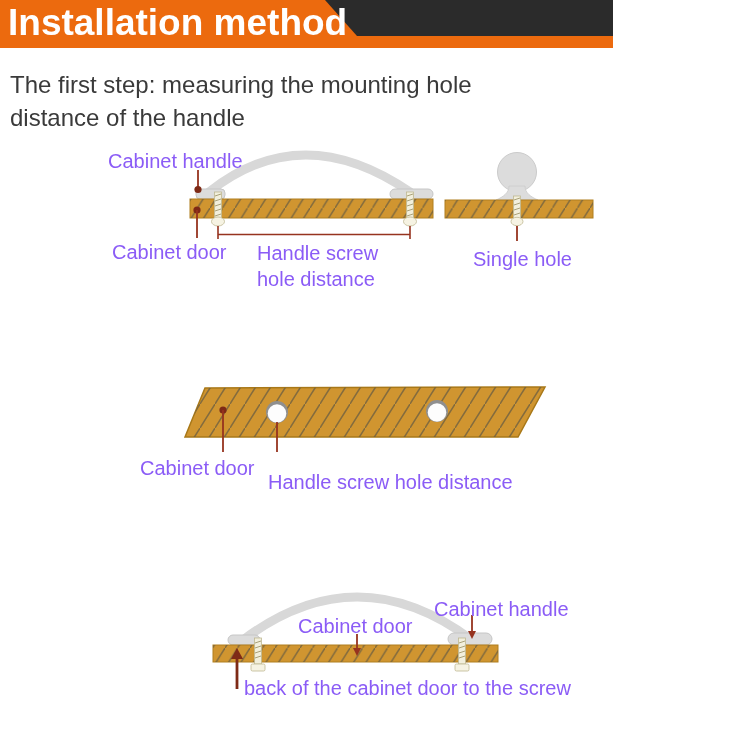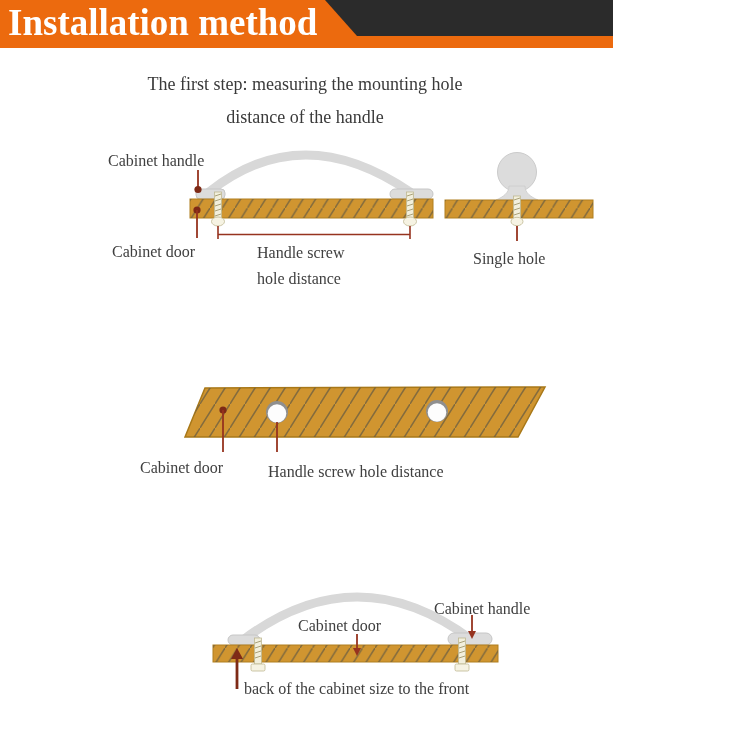--- a/index.html
+++ b/index.html
@@ -1,25 +1,25 @@
 <!DOCTYPE html>
 <html><head>
 <meta charset="utf-8">
 <style>
   html,body{margin:0;padding:0;background:#ffffff;}
   #page{position:relative;width:613px;height:750px;background:#ffffff;overflow:hidden;
-        font-family:Liberation Serif, serif;}
+        font-family:Liberation Sans, sans-serif;}
   #header{position:absolute;left:0;top:0;width:750px;height:48px;}
   #header-title{position:absolute;left:8px;top:1px;width:420px;height:44px;line-height:44px;
         font-size:37px;font-weight:bold;color:#ffffff;letter-spacing:0px;}
-  .step-heading{position:absolute;text-align:center;color:#3a3a3a;font-size:18px;line-height:33px;}
+  .step-heading{position:absolute;text-align:left;color:#3a3a3a;font-size:24px;line-height:33px;}
   #h1{left:10px;top:68px;width:590px;}
   #h2{left:10px;top:311px;width:580px;line-height:32px;}
   #h3{left:25px;top:517px;width:640px;line-height:31px;}
-  .lbl{position:absolute;color:#404040;font-size:16px;line-height:24px;white-space:nowrap;}
+  .lbl{position:absolute;color:#8b5cf6;font-size:20px;line-height:24px;white-space:nowrap;}
   .lbl2{line-height:26px;}
   .through{line-height:23px;}
   svg{position:absolute;display:block;}
 </style>
 </head>
 <body>
 
 <div id="page">
 
   <div id="header">
@@ -142,21 +142,21 @@
       <circle cx="267" cy="32.5" r="9.3" fill="#FDFDFD"></circle>
     </g>
     <g>
       <circle cx="53" cy="30" r="3.6" fill="#7E2A16"></circle>
       <line x1="53" y1="30" x2="53" y2="72" stroke="#96331F" stroke-width="1.8"></line>
     </g>
     <line x1="107" y1="42" x2="107" y2="72" stroke="#96331F" stroke-width="1.8"></line>
   </svg>
 
   <div class="lbl" style="left:140px;top:456px">Cabinet door</div>
-  <div class="lbl" style="left:268px;top:460px">Handle screw hole distance</div>
+  <div class="lbl" style="left:268px;top:470px">Handle screw hole distance</div>
 
 
   <svg style="left:200px;top:588px" width="370" height="112">
     <defs>
       <pattern id="hatch4" patternUnits="userSpaceOnUse" width="12.5" height="20">
         <line x1="0" y1="20" x2="12.5" y2="0" stroke="#6F6040" stroke-width="1.5" opacity="0.8"></line>
       </pattern>
     </defs>
     <g>
       <path d="M 43 52 Q 157 -34 272 52" fill="none" stroke="#D8D8D8" stroke-width="9" stroke-linecap="round"></path>
@@ -193,16 +193,16 @@
     </g>
     <g>
       <line x1="37" y1="101" x2="37" y2="70" stroke="#7E2A16" stroke-width="2.8"></line>
       <polygon points="31,71 43,71 37,60" fill="#7E2A16"></polygon>
     </g>
   </svg>
 
   <div class="lbl" style="left:434px;top:597px">Cabinet handle</div>
   <div class="lbl" style="left:298px;top:614px">Cabinet door</div>
   <div class="lbl through" style="left:244px;top:677px">
-    <div>back of the cabinet size to the front</div>
+    <div>back of the cabinet door to the screw</div>
   </div>
 
 </div>
 
 </body></html>

